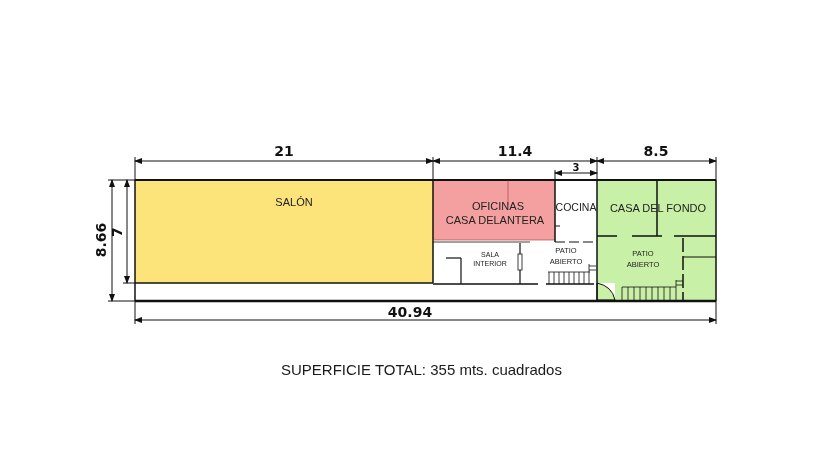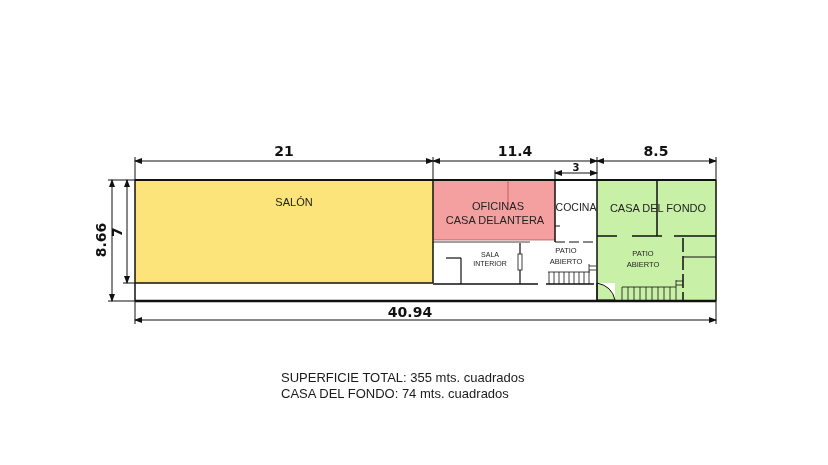--- a/index.html
+++ b/index.html
@@ -1,20 +1,20 @@
 <!DOCTYPE html>
 <html><head>
 <meta charset="utf-8">
 <style>
   html, body { margin: 0; padding: 0; background: #ffffff; }
   body { width: 828px; height: 465px; position: relative; overflow: hidden; font-family: "Liberation Sans", sans-serif; }
   #plan { position: absolute; left: 0; top: 0; }
   .dim-text { font-family: "DejaVu Sans", sans-serif; font-weight: bold; fill: #111; }
   .room-label { font-family: "Liberation Sans", sans-serif; fill: #222; }
-  .notes { position: absolute; left: 281px; top: 362px; font-family: "Liberation Sans", sans-serif; font-size: 13px; color: #1a1a1a; line-height: 16px; margin-top: 8px; }
+  .notes { position: absolute; left: 281px; top: 362px; font-family: "Liberation Sans", sans-serif; font-size: 15px; color: #1a1a1a; line-height: 16px; }
   .notes div { white-space: nowrap; }
 </style>
 </head>
 <body>
 
 <svg id="plan" width="828" height="465" viewBox="0 0 828 465" xmlns="http://www.w3.org/2000/svg">
   <defs>
     <marker id="arr" markerWidth="8" markerHeight="6" refX="7" refY="3" orient="auto-start-reverse">
       <path d="M0,0 L8,3 L0,6 z" fill="#111"></path>
     </marker>
@@ -126,14 +126,13 @@
   <text class="room-label" x="490" y="266" font-size="7" text-anchor="middle">INTERIOR</text>
   <text class="room-label" x="566" y="253" font-size="7.5" text-anchor="middle">PATIO</text>
   <text class="room-label" x="566" y="264" font-size="7.5" text-anchor="middle">ABIERTO</text>
   <text class="room-label" x="658" y="212" font-size="11" text-anchor="middle">CASA DEL FONDO</text>
   <text class="room-label" x="643" y="256" font-size="7.5" text-anchor="middle">PATIO</text>
   <text class="room-label" x="643" y="267" font-size="7.5" text-anchor="middle">ABIERTO</text>
 </svg>
 
 <div class="notes">
   <div>SUPERFICIE TOTAL: 355 mts. cuadrados</div>
-  <div>CASA DEL FONDO: 74 mts. cuadrados</div>
 </div>
 
 </body></html>

